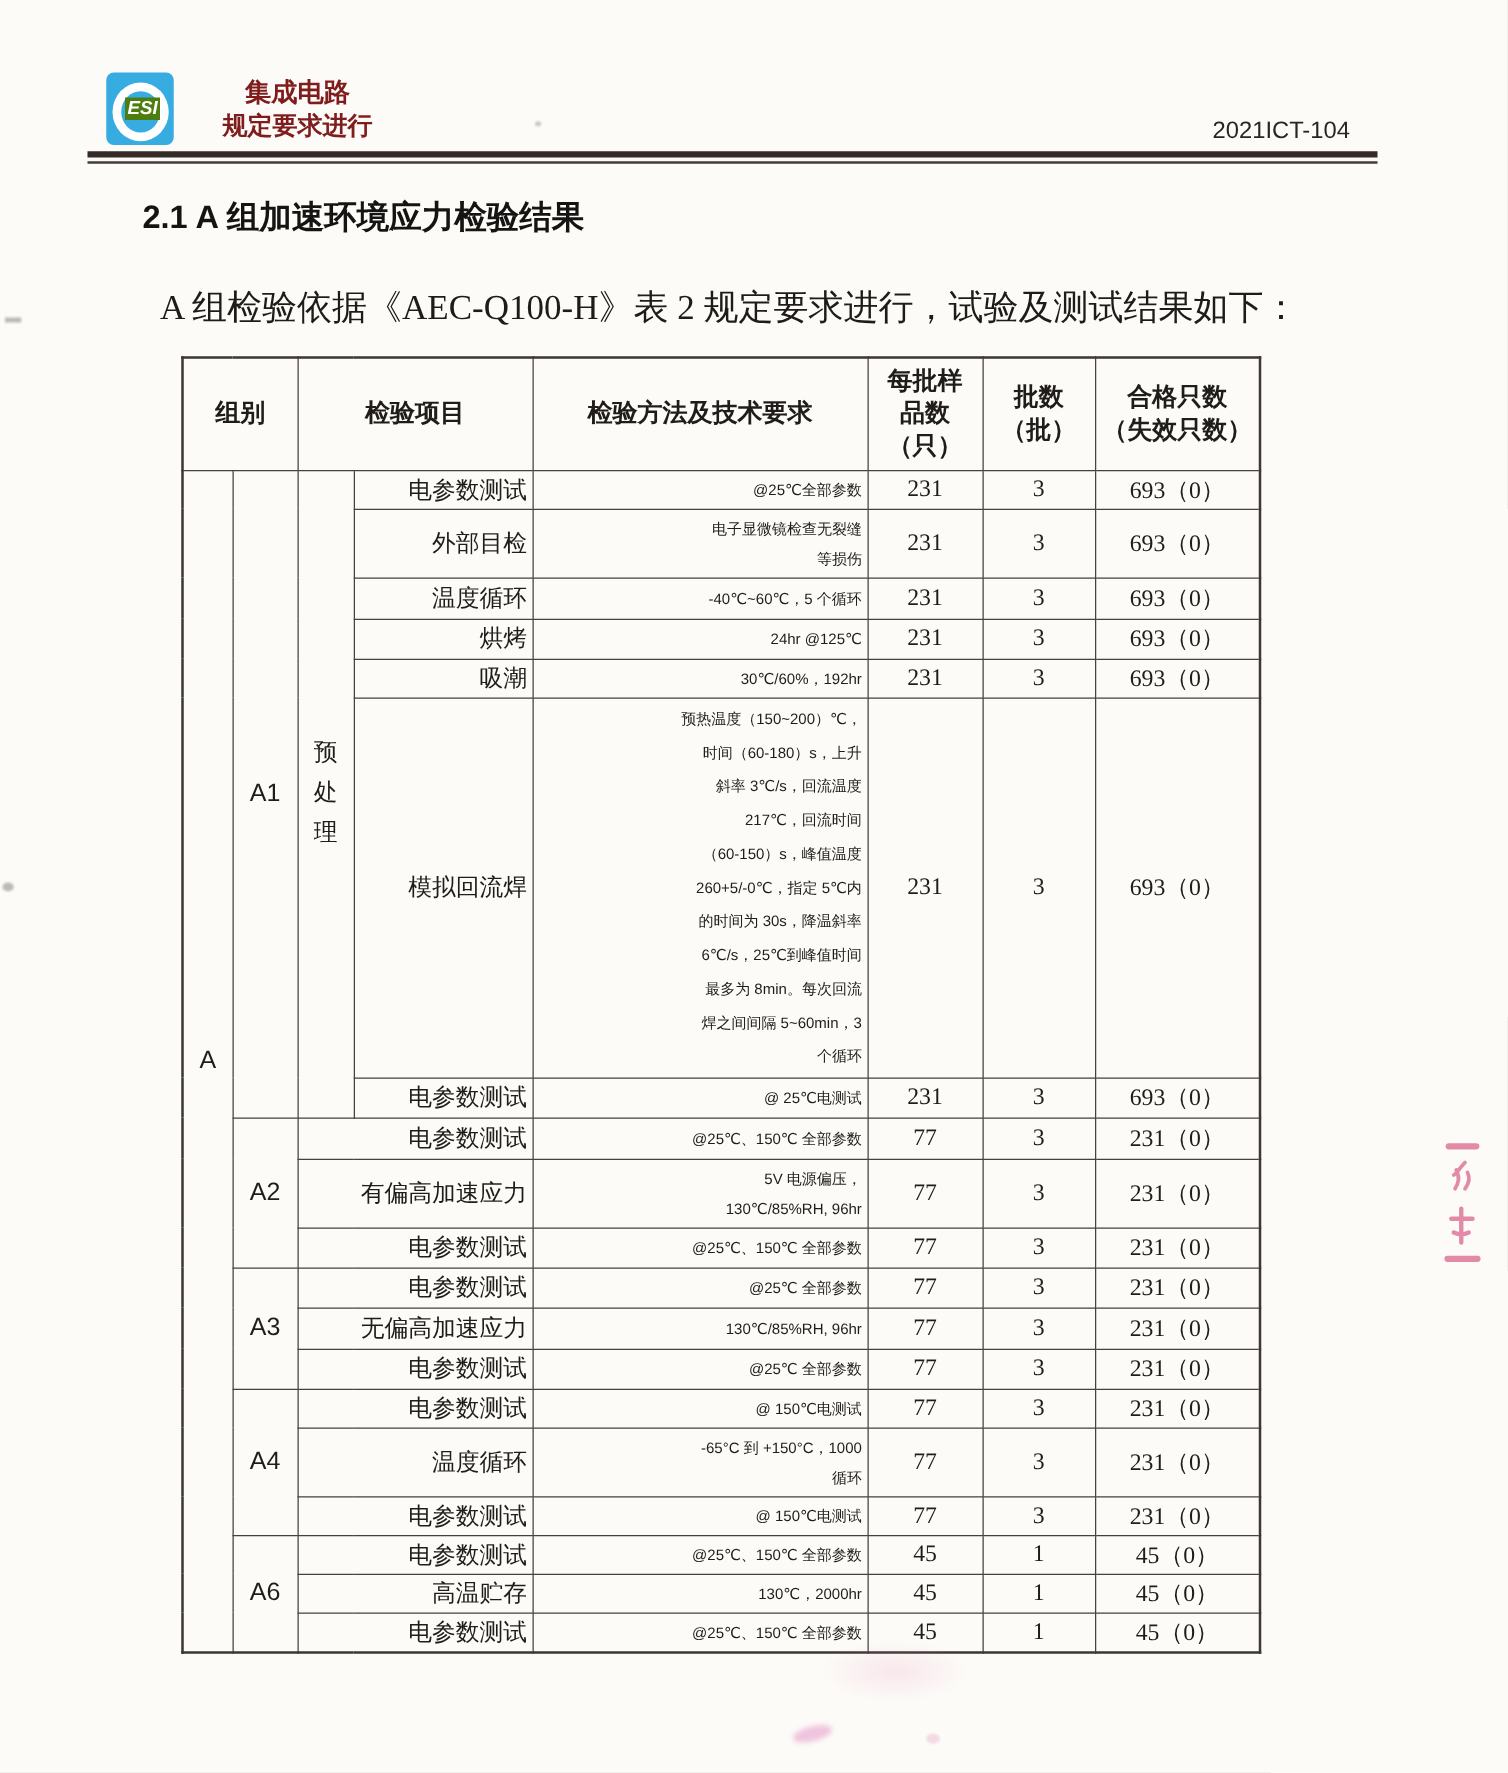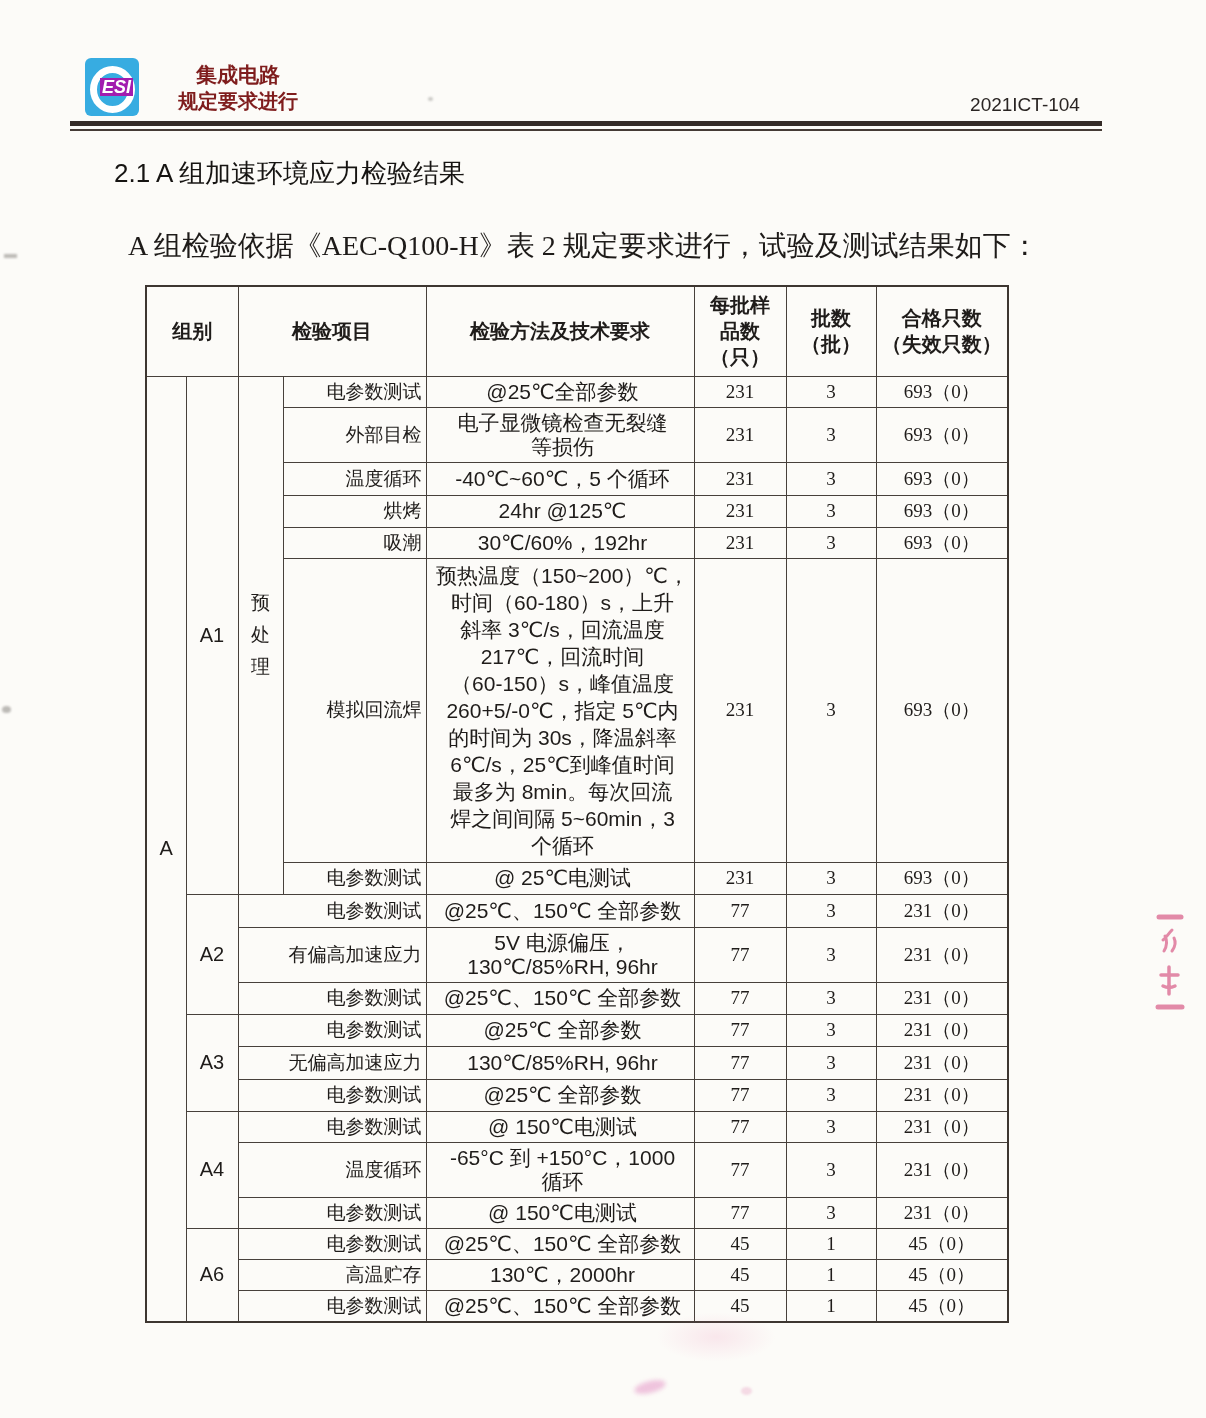--- a/index.html
+++ b/index.html
@@ -7,52 +7,52 @@
     position:relative;
     width:1206px;height:1418px;
     background:#fcfbf8;
     overflow:hidden;
     font-family:"Liberation Serif","DejaVu Serif",serif;
     color:#201d1b;
   }
   
   .logo-box{position:absolute;left:85px;top:58px;width:54px;height:58px;background:#37ace1;border-radius:6px;}
   .logo-ring{position:absolute;left:5px;top:8px;width:31px;height:33px;border:7px solid #fff;border-radius:50%;}
-  .logo-esi{position:absolute;left:15px;top:20px;background:#a21caf;color:#fff;
+  .logo-esi{position:absolute;left:15px;top:20px;background:#4d7c0f;color:#fff;
     font-family:"Liberation Sans","DejaVu Sans",sans-serif;font-style:italic;font-weight:bold;
-    font-size:18px;line-height:18px;padding:0 2px;}
+    font-size:15px;line-height:18px;padding:0 2px;}
   .org{position:absolute;left:148px;top:62px;width:180px;text-align:center;
     font-family:"Liberation Sans","DejaVu Sans",sans-serif;font-weight:bold;color:#7f1d1d;}
   .org .l1{font-size:21px;line-height:26px;}
   .org .l2{font-size:20px;line-height:26px;}
   .doc-title{position:absolute;left:440px;top:78px;width:350px;text-align:center;
     font-family:"Liberation Sans","DejaVu Sans",sans-serif;font-weight:bold;
     font-size:27px;letter-spacing:7px;color:#23201e;}
   .report-no{position:absolute;left:940px;top:94px;width:170px;text-align:center;
     font-family:"Liberation Sans","DejaVu Sans",sans-serif;font-size:19px;color:#2a2523;}
   .rule-thick{position:absolute;left:70px;top:121px;width:1032px;height:5px;background:#342b27;}
   .rule-thin{position:absolute;left:70px;top:129px;width:1032px;height:2px;background:#453b36;}
   
   .sec-title{position:absolute;left:114px;top:156px;margin:0;
-    font-family:"Liberation Sans","DejaVu Sans",sans-serif;font-weight:normal;
+    font-family:"Liberation Sans","DejaVu Sans",sans-serif;font-weight:bold;
     font-size:26px;color:#161412;}
   .intro{position:absolute;left:128px;top:227px;margin:0;font-size:28px;color:#1e1b19;}
   
   table.report{position:absolute;left:145px;top:285px;width:862px;
     border-collapse:collapse;table-layout:fixed;}
   table.report td,table.report th{border:1px solid #47403b;vertical-align:middle;
     color:#1f1c1a;overflow:hidden;}
   table.report{border:2px solid #3d3631;}
   th.hd{font-size:20px;font-weight:600;text-align:center;white-space:pre-line;line-height:26px;}
   td.c-group,td.c-sub{font-family:"Liberation Sans","DejaVu Sans",sans-serif;
     font-size:20px;text-align:center;}
   td.c-pre{font-size:19px;text-align:center;white-space:pre-line;line-height:32px;}
   td.c-item{font-size:19px;text-align:right;padding:2px 4px 2px 9px;}
   td.c-method{font-family:"Liberation Sans","DejaVu Sans",sans-serif;
-    font-size:21px;text-align:center;padding:3px 4px 3px 9px;white-space:pre-line;line-height:24px;}
+    font-size:12px;text-align:right;padding:3px 4px 3px 9px;white-space:pre-line;line-height:24px;}
   td.c-method.tall{line-height:27px;}
   td.c-num{font-size:19px;text-align:center;}
   tr.h90{height:90px}tr.h28{height:28px}tr.h54{height:54px}tr.h33{height:33px}
   tr.h32{height:32px}tr.h31{height:31px}tr.h300{height:300px}tr.h47{height:47px}
   tr.h53{height:53px}tr.h30{height:30px}
   
   .seal{position:absolute;left:1152px;top:912px;opacity:.72;}
   .smudge{position:absolute;border-radius:50%;}
   .sm1{left:656px;top:1312px;width:120px;height:50px;
     background:radial-gradient(rgba(236,150,185,.20),rgba(236,150,185,0) 70%);}

